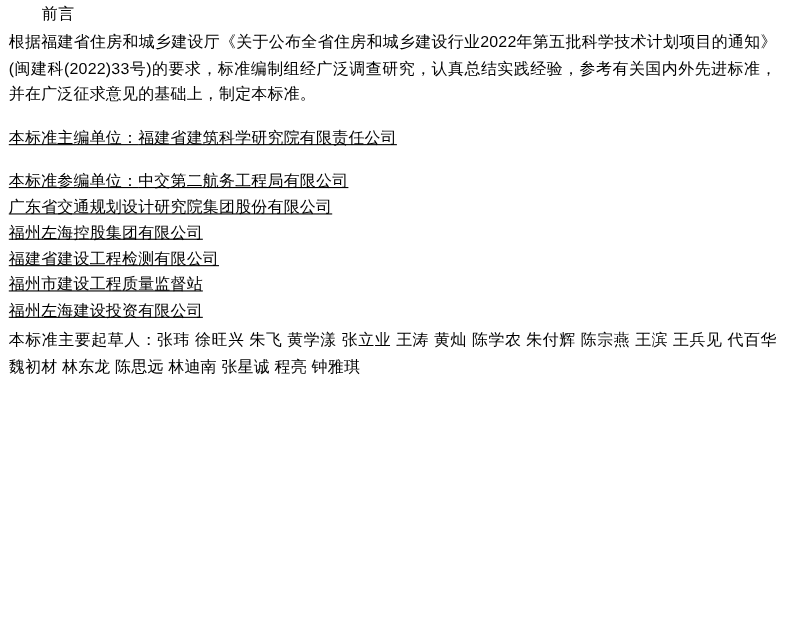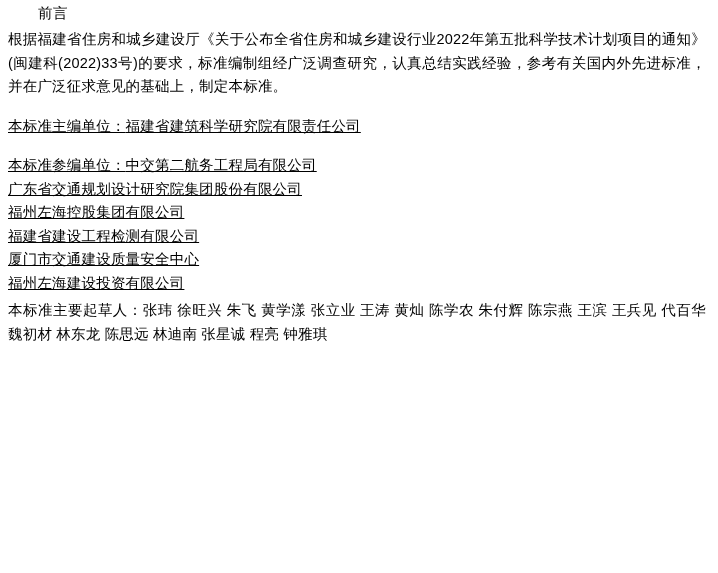--- a/index.html
+++ b/index.html
@@ -62,19 +62,19 @@
 
   <div class="block">
     <p class="line"><span>本标准主编单位：</span><span>福建省建筑科学研究院有限责任公司</span></p>
   </div>
 
   <div class="block">
     <p class="line"><span>本标准参编单位：</span><span>中交第二航务工程局有限公司</span></p>
     <p class="line">广东省交通规划设计研究院集团股份有限公司</p>
     <p class="line">福州左海控股集团有限公司</p>
     <p class="line">福建省建设工程检测有限公司</p>
-    <p class="line">厦门市交通建设质量安全中心</p>
+    <p class="line">福州市建设工程质量监督站</p>
     <p class="line">福州左海建设投资有限公司</p>
   </div>
 
   <p class="para"><span>本标准主要起草人：</span><span>张玮 徐旺兴 朱飞 黄学漾 张立业 王涛 黄灿 陈学农 朱付辉 陈宗燕 王滨 王兵见 代百华 魏初材 林东龙 陈思远 林迪南 张星诚 程亮 钟雅琪</span></p>
 
 </div>
 
 </body></html>

